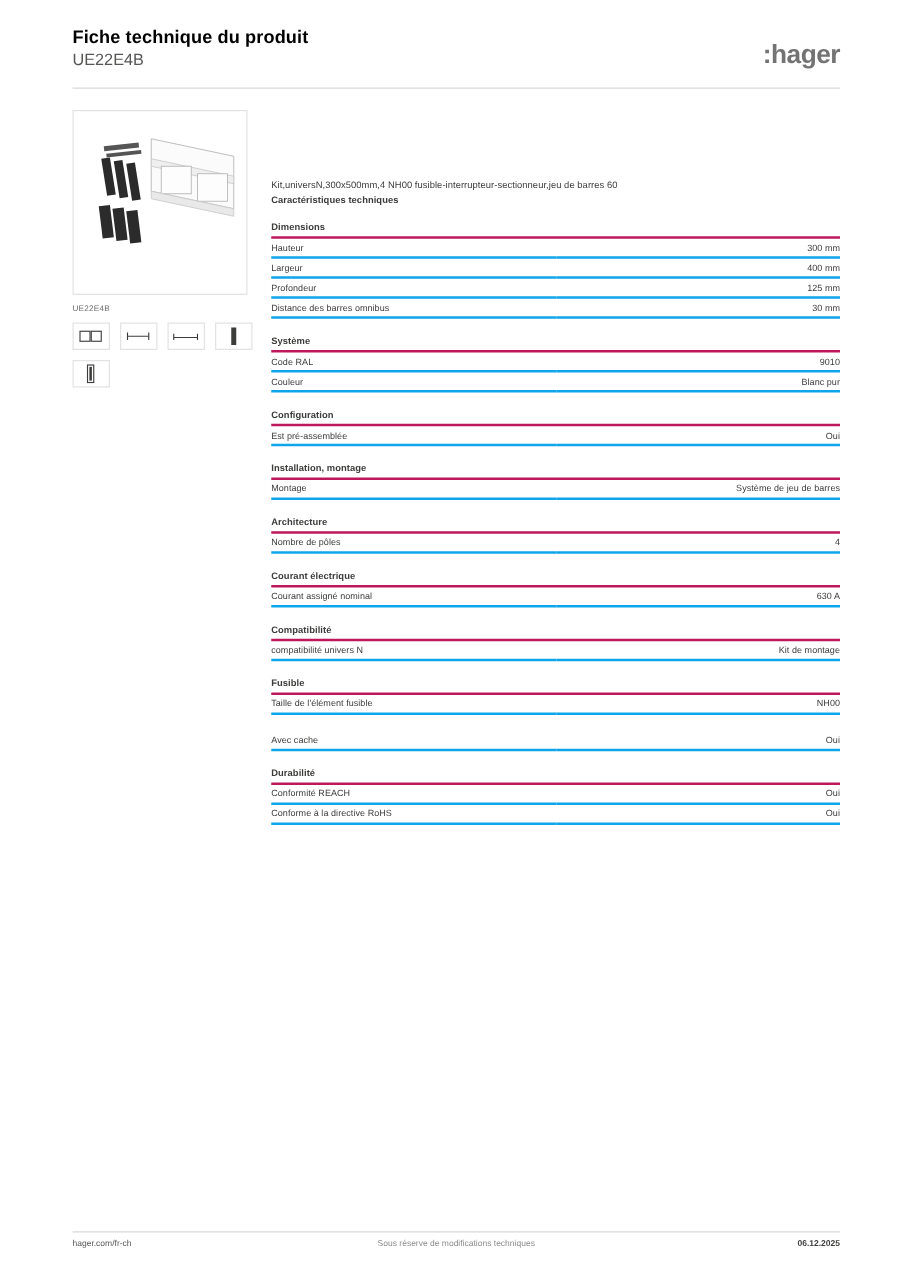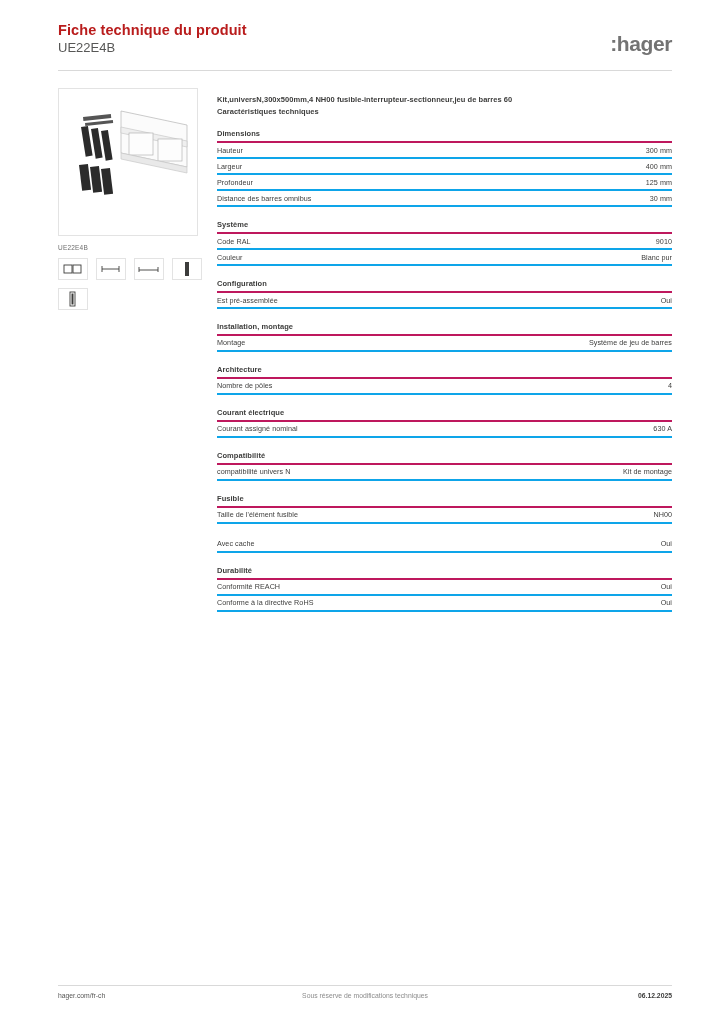--- a/index.html
+++ b/index.html
@@ -27,21 +27,21 @@
   .header {
     position: absolute;
     left: 58px;
     top: 22px;
     right: 52px;
     height: 44px;
   }
   .header-title {
     font-size: 14.5px;
     font-weight: bold;
-    color: #b91c1c;
+    color: #000000;
     letter-spacing: 0.1px;
     line-height: 17px;
   }
   .header-subtitle {
     font-size: 13px;
     font-weight: normal;
     color: #575756;
     line-height: 16px;
     margin-top: 1px;
   }
@@ -106,24 +106,25 @@
 
   
   .content {
     position: absolute;
     left: 217px;
     top: 94px;
     width: 455px;
   }
   .product-desc {
     font-size: 7.5px;
-    font-weight: bold;
+    font-weight: normal;
     color: #3c3c3b;
     line-height: 11px;
     letter-spacing: 0.05px;
+    margin-top: 48px;
   }
   .tech-title {
     font-size: 7.5px;
     font-weight: bold;
     color: #3c3c3b;
     margin-top: 2px;
     letter-spacing: 0.05px;
   }
   .group {
     margin-top: 13px;

